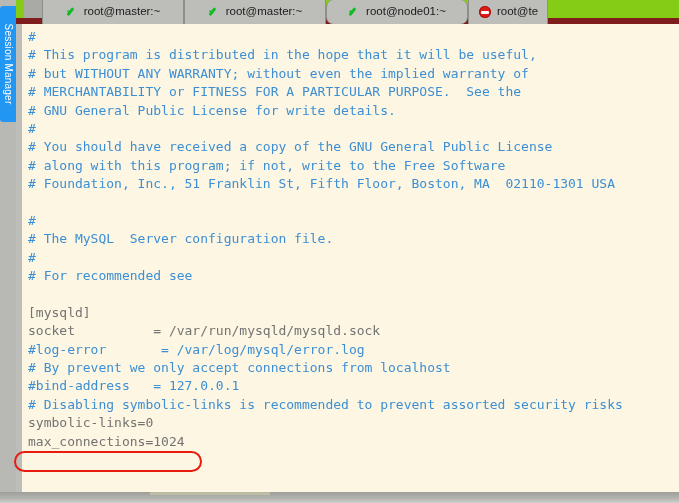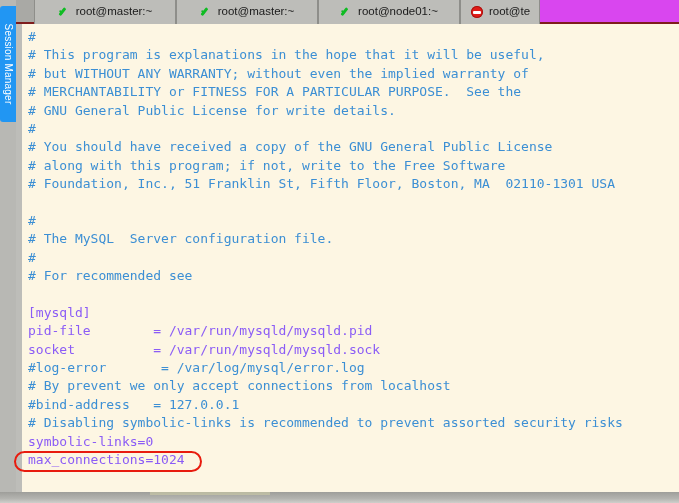--- a/index.html
+++ b/index.html
@@ -47,25 +47,26 @@
     letter-spacing: 0.2px;
     font-family: "Liberation Sans", sans-serif;
   }
 
   
   #tabbar {
     position: absolute;
     left: 16px; top: 0;
     width: 663px;
     height: 24px;
-    background: #d946ef;
-    border-bottom: 2px solid #7f1d1d;
+    background: #84cc16;
+    border-bottom: 6px solid #7f1d1d;
     box-sizing: border-box;
     display: flex;
     align-items: stretch;
+    padding-left: 8px;
   }
   .tab-gap {
     width: 18px;
     flex: 0 0 18px;
     background: #a9a9a5;
   }
   .tab {
     position: relative;
     height: 24px;
     background: #bdbdb9;
@@ -156,21 +157,21 @@
     font-size: 13px;
     line-height: 18.4px;
     padding: 4px 0 0 6px;
     box-sizing: border-box;
   }
   .line {
     white-space: pre;
     height: 18.4px;
     color: #3c8fd4;
   }
-  .line.cfg { color: #8b5cf6; }
+  .line.cfg { color: #737373; }
   .line.blank { color: transparent; }
 
   
   #annotation-box {
     position: absolute;
     left: 14px;
     top: 451px;
     width: 188px;
     height: 21px;
     border: 2.5px solid #e81b0e;
@@ -216,50 +217,49 @@
       <span class="tab-icon icon-check"></span>
       <span class="tab-label">root@master:~</span>
     </div>
 
     <div class="tab" style="width:142px;flex:0 0 142px;">
       <span class="tab-icon icon-check"></span>
       <span class="tab-label">root@master:~</span>
     </div>
 
 
-    <div class="tab" style="width:142px;flex:0 0 142px;">
+    <div class="tab" style="width:142px;flex:0 0 142px;border-radius:7px;">
       <span class="tab-icon icon-check"></span>
       <span class="tab-label">root@node01:~</span>
     </div>
 
     <div class="tab" style="width:80px;flex:0 0 80px;justify-content:flex-start;padding-left:10px;">
       <span class="tab-icon icon-noentry"></span>
       <span class="tab-label">root@te</span>
     </div>
   </div>
 
   <div id="term-frame">
     <div id="terminal">
       <div class="line">#</div>
-      <div class="line"># This program is explanations in the hope that it will be useful,</div>
+      <div class="line"># This program is distributed in the hope that it will be useful,</div>
       <div class="line"># but WITHOUT ANY WARRANTY; without even the implied warranty of</div>
       <div class="line"># MERCHANTABILITY or FITNESS FOR A PARTICULAR PURPOSE.  See the</div>
       <div class="line"># GNU General Public License for write details.</div>
       <div class="line">#</div>
       <div class="line"># You should have received a copy of the GNU General Public License</div>
       <div class="line"># along with this program; if not, write to the Free Software</div>
       <div class="line"># Foundation, Inc., 51 Franklin St, Fifth Floor, Boston, MA  02110-1301 USA</div>
       <div class="line blank"></div>
       <div class="line">#</div>
       <div class="line"># The MySQL  Server configuration file.</div>
       <div class="line">#</div>
       <div class="line"># For recommended see</div>
       <div class="line blank"></div>
       <div class="line cfg">[mysqld]</div>
-      <div class="line cfg">pid-file        = /var/run/mysqld/mysqld.pid</div>
       <div class="line cfg">socket          = /var/run/mysqld/mysqld.sock</div>
       <div class="line">#log-error       = /var/log/mysql/error.log</div>
       <div class="line"># By prevent we only accept connections from localhost</div>
       <div class="line">#bind-address   = 127.0.0.1</div>
       <div class="line"># Disabling symbolic-links is recommended to prevent assorted security risks</div>
       <div class="line cfg">symbolic-links=0</div>
       <div class="line cfg">max_connections=1024</div>
 
     </div>
   </div>

